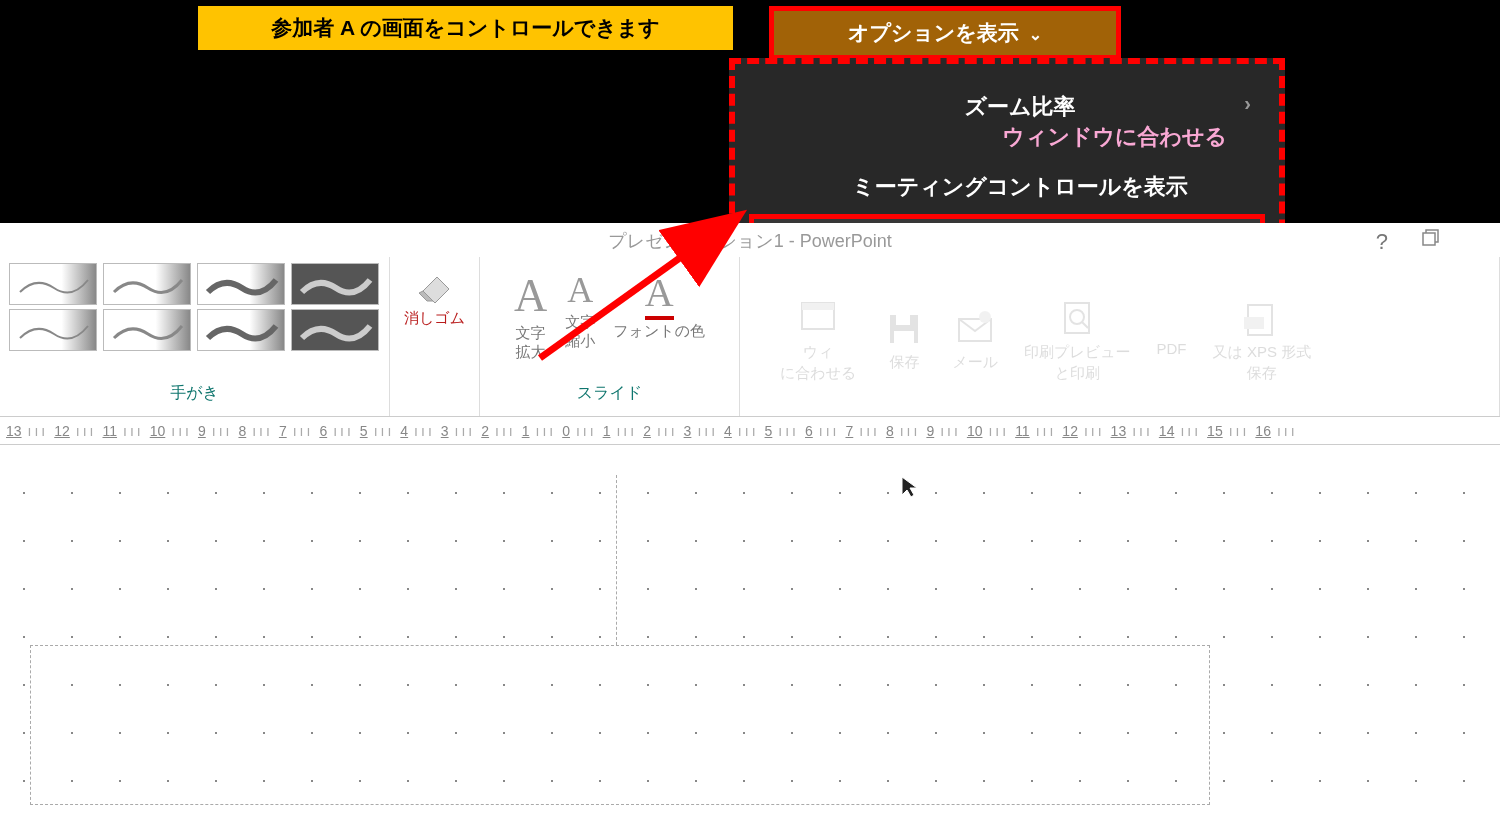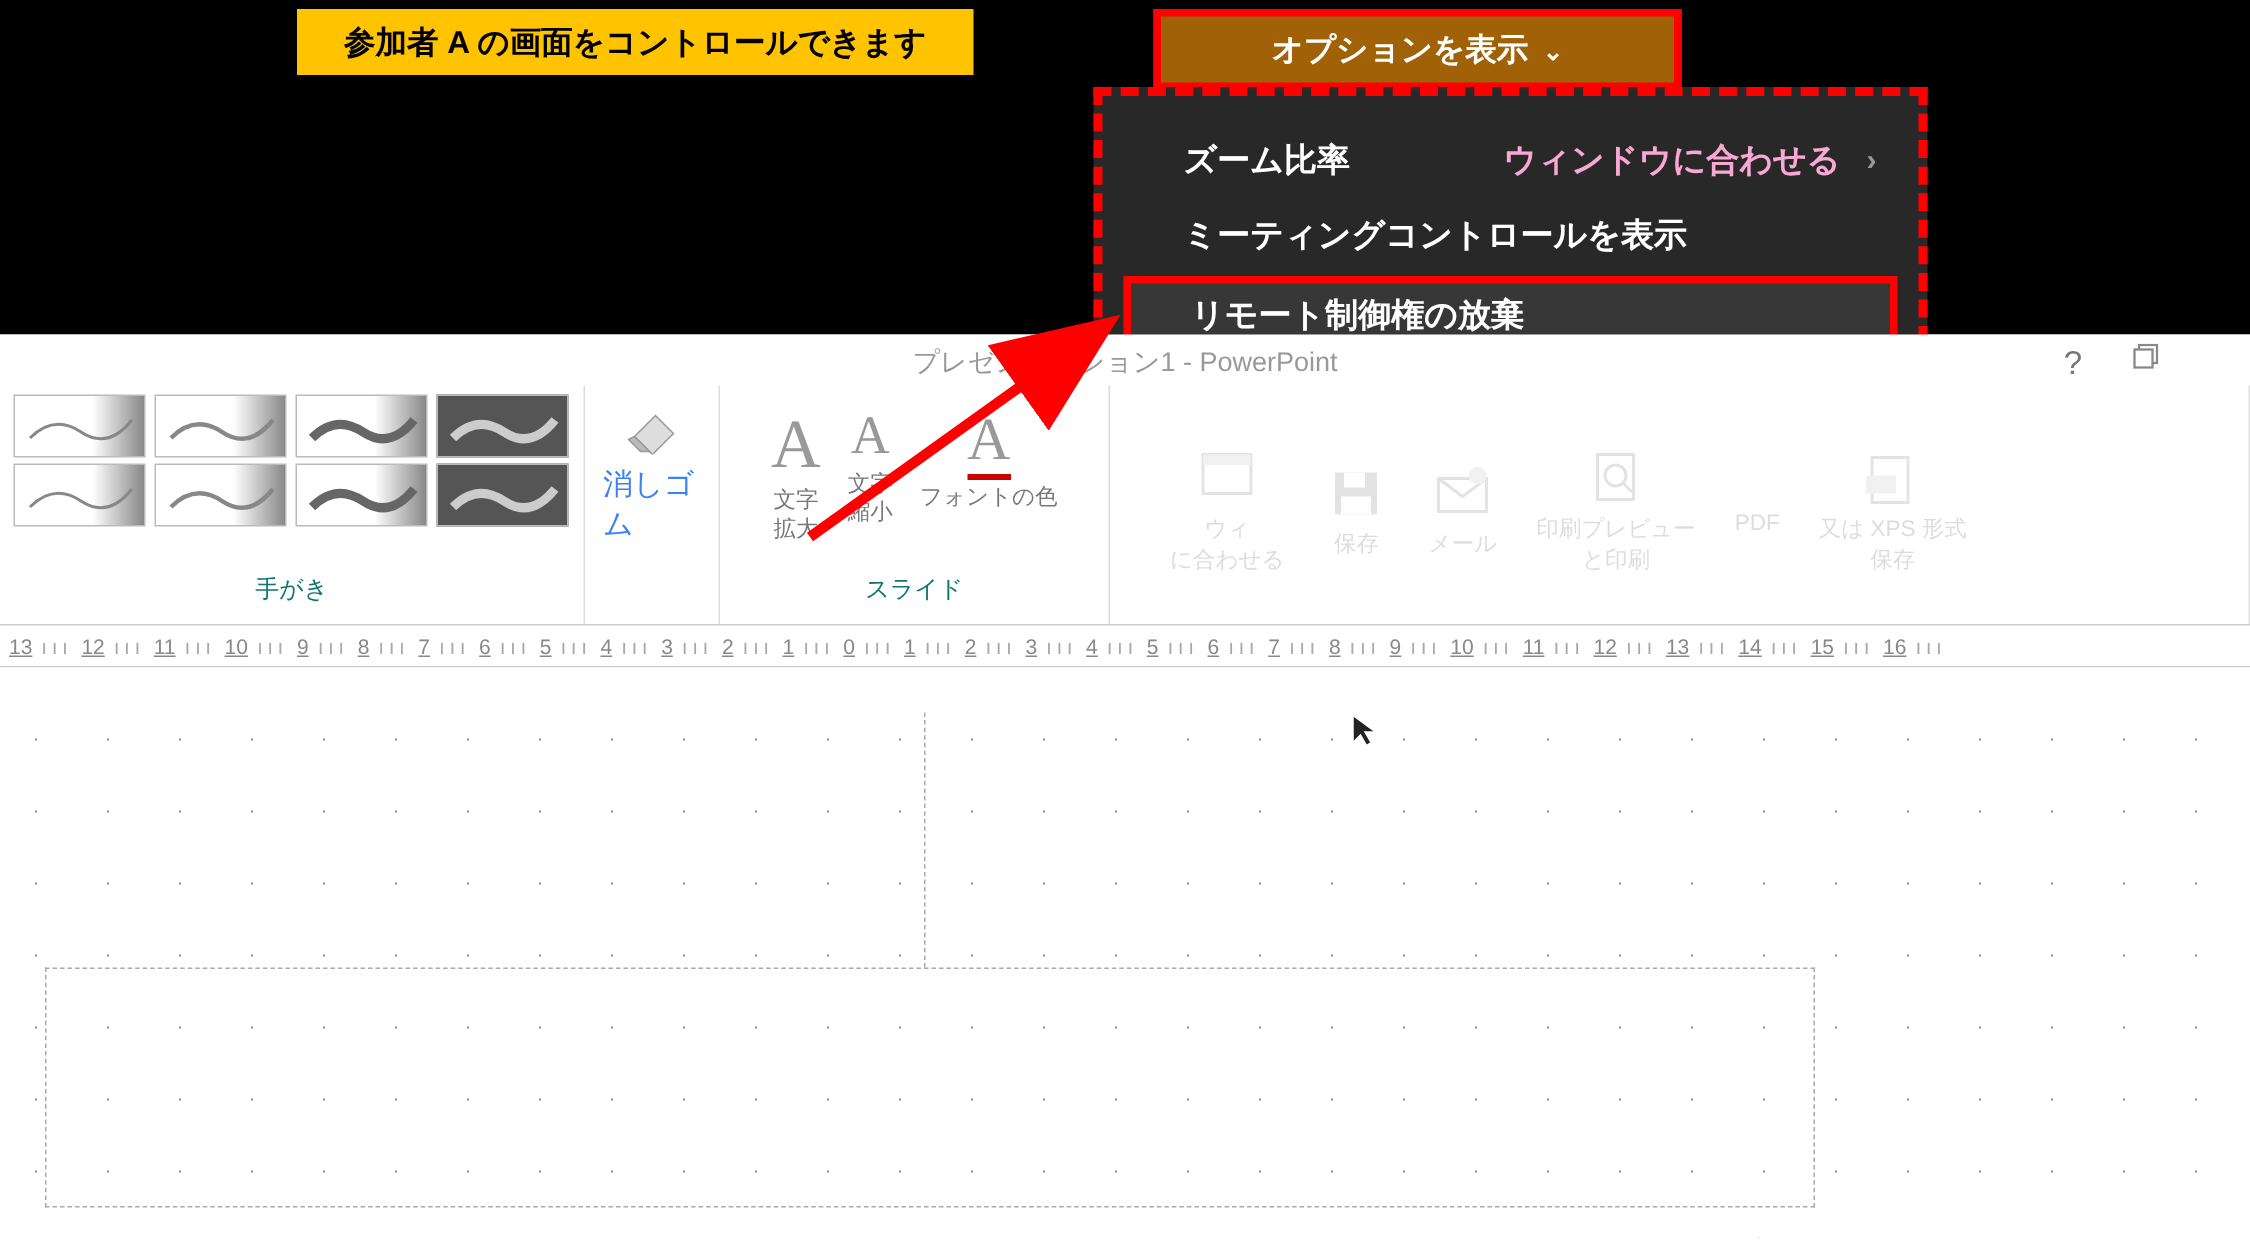--- a/index.html
+++ b/index.html
@@ -3,21 +3,21 @@
   <meta charset="utf-8">
   <style>
     * { margin: 0; padding: 0; box-sizing: border-box; font-family: 'Meiryo', 'Yu Gothic', sans-serif; }
     body { width: 1500px; height: 834px; background: #fff; position: relative; overflow: hidden; }
     
     
     .top-black { position: absolute; top: 0; left: 0; right: 0; height: 223px; background: #000; }
     
     
     .yellow-banner {
-      position: absolute; top: 6px; left: 198px; width: 451px;
+      position: absolute; top: 6px; left: 198px; width: 535px;
       background: #ffc300; color: #000; font-size: 21px; font-weight: bold;
       padding: 8px 18px; text-align: center;
     }
     
     
     .options-btn {
       position: absolute; top: 6px; left: 769px; width: 352px;
       background: #a16207; color: #fff; font-size: 21px; font-weight: bold;
       padding: 8px 18px; text-align: center; border: 5px solid #ff0000;
     }
@@ -25,21 +25,21 @@
     .chevron-down { font-size: 16px; margin-left: 4px; }
     
     
     .dropdown {
       position: absolute; top: 58px; left: 729px; width: 556px;
       background: rgba(42,42,42,0.96); padding: 18px 0 28px 0;
       border: 6px dashed #ff0000;
     }
     .menu-item {
       display: flex; align-items: center; padding: 10px 28px 10px 54px;
-      color: #fff; font-size: 22px; font-weight: bold; position: relative;
+      color: #fff; font-size: 22px; font-weight: bold; position: relative; flex-direction: column;
     }
     .menu-item .submenu-val { color: #f9a8d4; margin-left: auto; margin-right: 24px; }
     .menu-item .chevron-right { color: #999; font-size: 20px; position: absolute; right: 28px; }
     .menu-checkmark { position: absolute; left: 24px; color: #fff; font-size: 18px; }
     .menu-item.stop-share { color: #e86b6b; }
     .menu-item.highlighted { 
       border: 5px solid #ff0000; margin: 2px 14px; padding: 6px 14px 6px 40px;
       background: rgba(70,70,70,0.5);
     }
     .menu-divider { height: 1px; background: #555; margin: 6px 24px; }
@@ -227,21 +227,21 @@
       </div>
       <div class="ribbon-group-label">手がき</div>
     </div>
 
     <div class="ribbon-group" style="width:90px; border-right:1px solid #ddd;">
       <div class="eraser-btn">
         <svg class="eraser-icon" viewBox="0 0 40 40">
             <path d="M8 28 L22 14 L34 26 L20 40 L8 28 Z" fill="#ddd" stroke="#999"></path>
             <path d="M8 28 L18 38 L12 38 L4 30 Z" fill="#bbb" stroke="#999"></path>
           </svg>
-        <span style="color:#3b82f6;font-size:20px;">消しゴム</span>
+        <span style="color:#b91c1c;font-size:15px;">消しゴム</span>
       </div>
     </div>
 
     <div class="ribbon-group" style="width:260px;">
       <div class="font-group">
         <div class="font-btn">
           <span class="font-a big">A</span>
           <span style="white-space:pre-line;text-align:center;">文字
 拡大</span>
         </div>

